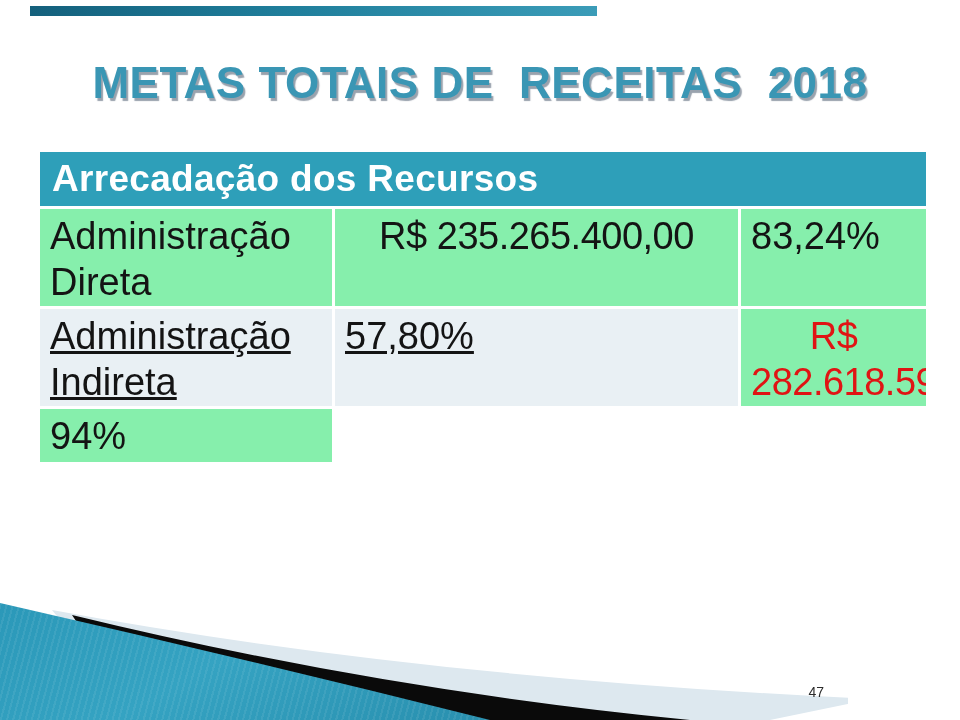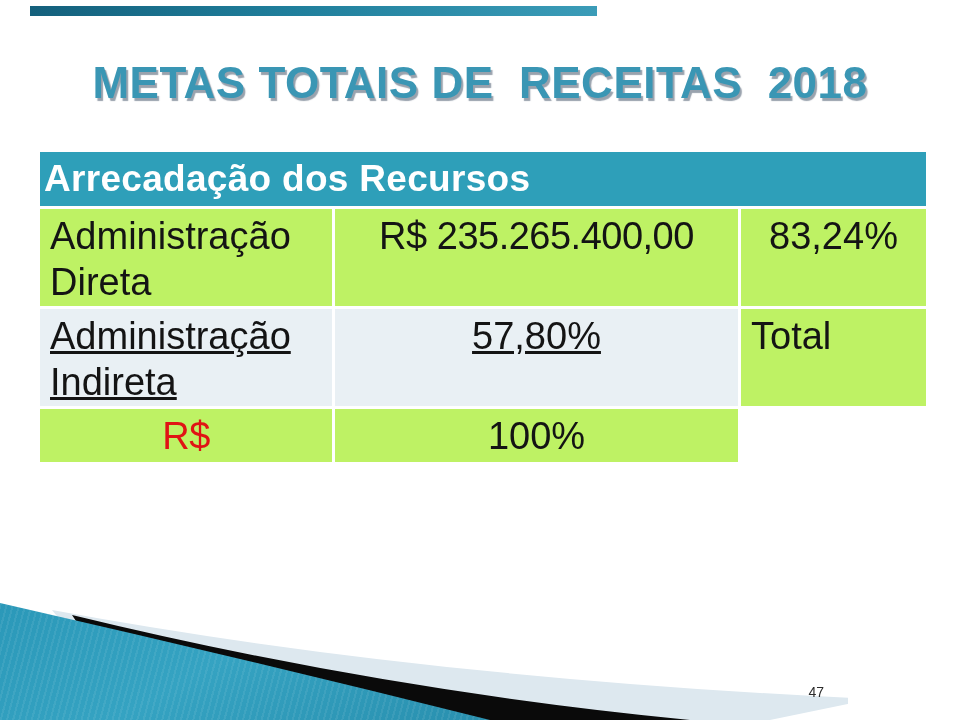--- a/index.html
+++ b/index.html
@@ -47,32 +47,32 @@
     line-height:1.2;
   }
   .th{
     grid-column:1 / -1;
     background:#2e9fb9;
     color:#ffffff;
     font-weight:bold;
     font-size:37px;
     display:flex;
     align-items:center;
-    padding-left:4px;
+    padding-left:12px;
     letter-spacing:0.3px;
   }
   .cell{
     padding:5px 10px 0 10px;
     overflow:hidden;
   }
-  .band-a{background:#bef264;}
+  .band-a{background:#86efac;}
   .band-b{background:#e9f0f4;text-decoration:underline;}
   .cell.label{text-align:left;}
   .cell.amount{text-align:center;letter-spacing:-0.5px;}
-  .cell.percent{text-align:center;}
+  .cell.percent{text-align:left;}
   .cell.total-amount{color:#e01414;}
 
   
   .band{position:absolute;inset:0;pointer-events:none;}
   .band.light{
     background:#dde8ef;
     clip-path:path("M 52 610 Q 420 678 872 699 L 770 720 L 575 720 Q 300 688 60 620 Z");
   }
   .band.black{
     background:#0a0a0a;
@@ -104,23 +104,22 @@
   <div class="table">
     <div class="th">Arrecadação dos Recursos</div>
 
     <div class="cell label band-a">Administração Direta</div>
     <div class="cell amount band-a">R$ 235.265.400,00</div>
     <div class="cell percent band-a">83,24%</div>
 
     <div class="cell label band-b">Administração Indireta</div>
     <div class="cell percent band-b">57,80%</div>
 
-    <div class="cell label band-a">Total</div>
     <div class="cell amount total-amount band-a">R$ 282.618.592,15</div>
-    <div class="cell percent band-a">100%</div>
+    <div class="cell percent band-a">94%</div>
   </div>
 
   <div class="band light"></div>
   <div class="band black"></div>
   <div class="band teal"></div>
 
   <div class="page-number">47</div>
 
 </div>
 

